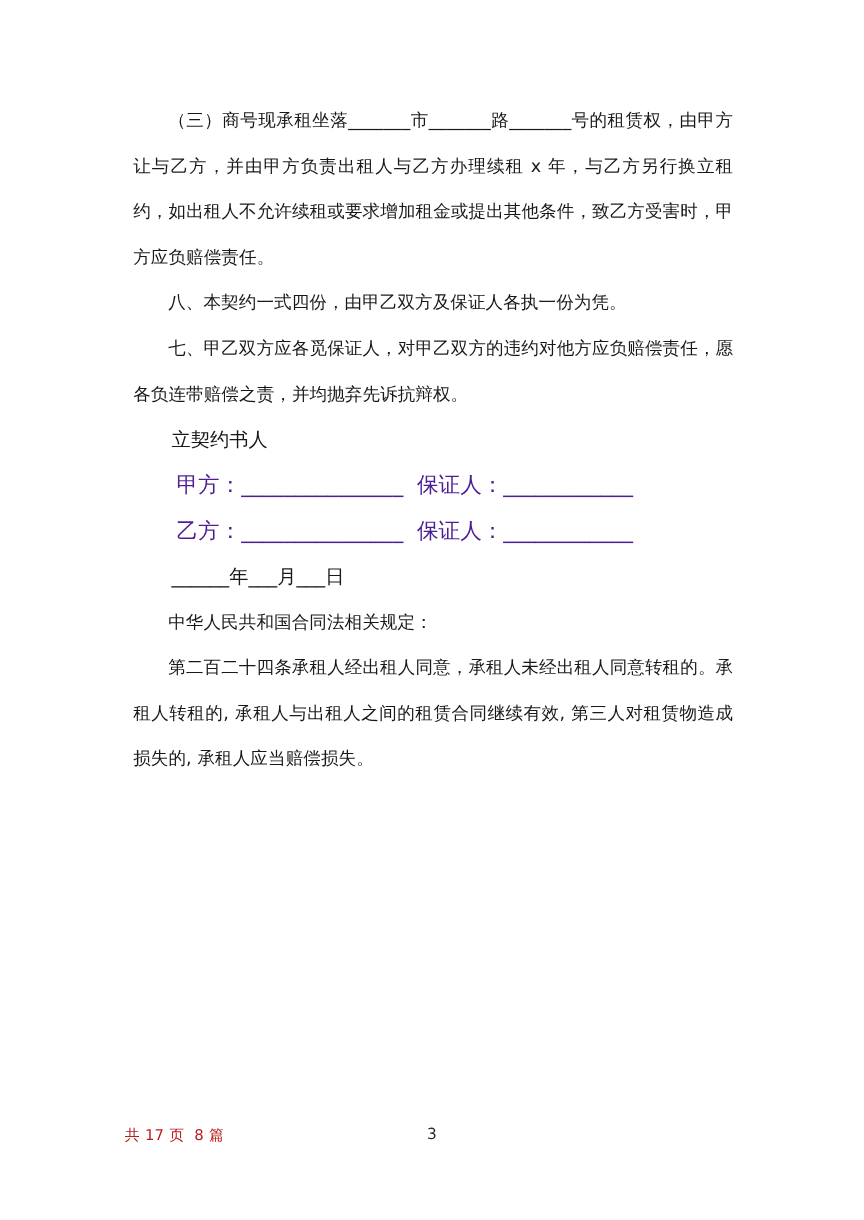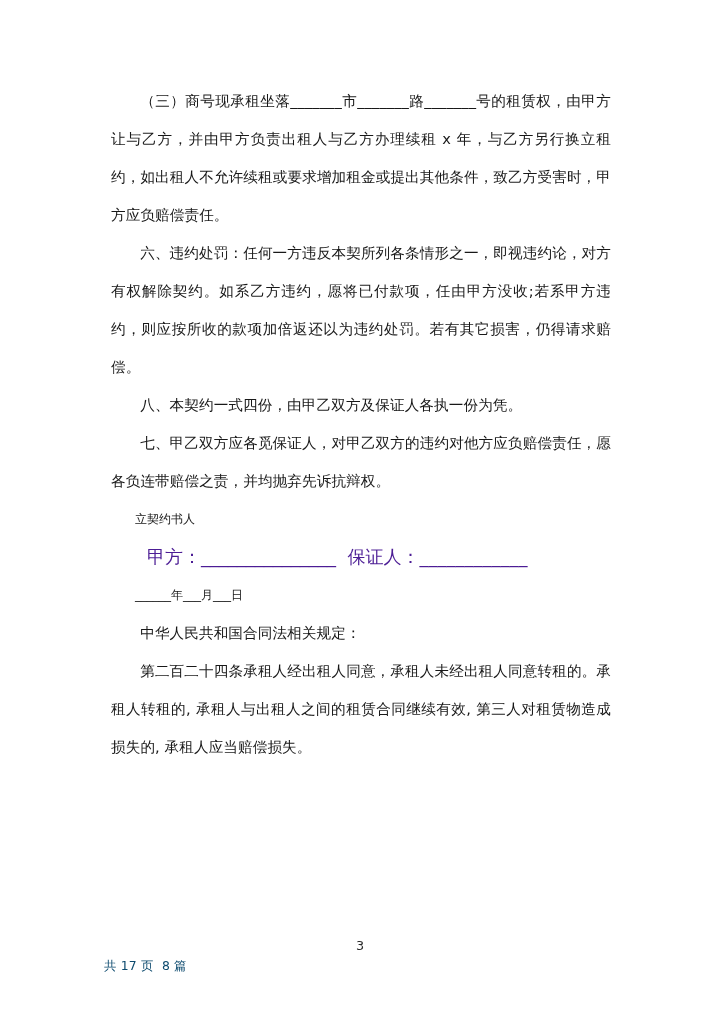--- a/index.html
+++ b/index.html
@@ -41,21 +41,21 @@
     letter-spacing: 0.1px;
     color: #181818;
     word-break: break-all;
   }
   p.para.no-justify {
     text-align: left;
   }
   .sig-line {
     margin: 0;
     padding: 0;
-    font-size: 12px;
+    font-size: 16px;
     line-height: 38px;
     text-indent: 2em;
     color: #181818;
     white-space: pre;
   }
   .sig-row {
     margin: 0;
     padding: 0;
     font-size: 18px;
     line-height: 38px;
@@ -72,24 +72,23 @@
     top: 936px;
     width: 720px;
     height: 24px;
   }
   .footer-left {
     position: absolute;
     left: 104px;
     top: 0;
     font-size: 12.4px;
     line-height: 20px;
-    color: #0c4a6e;
+    color: #b91c1c;
     letter-spacing: 0.2px;
     white-space: pre;
-    margin-top: 20px;
   }
   .footer-page {
     position: absolute;
     left: 0;
     top: 0;
     width: 720px;
     text-align: center;
     font-size: 12.8px;
     line-height: 20px;
     color: #2b2b2b;
@@ -97,30 +96,30 @@
 </style>
 </head>
 <body>
 
 <div class="page">
 
   <div class="doc-body">
 
     <p class="para">（三）商号现承租坐落_______市_______路_______号的租赁权，由甲方让与乙方，并由甲方负责出租人与乙方办理续租 x 年，与乙方另行换立租约，如出租人不允许续租或要求增加租金或提出其他条件，致乙方受害时，甲方应负赔偿责任。</p>
 
-    <p class="para">六、违约处罚：任何一方违反本契所列各条情形之一，即视违约论，对方有权解除契约。如系乙方违约，愿将已付款项，任由甲方没收;若系甲方违约，则应按所收的款项加倍返还以为违约处罚。若有其它损害，仍得请求赔偿。</p>
 
     <p class="para no-justify">八、本契约一式四份，由甲乙双方及保证人各执一份为凭。</p>
 
     <p class="para">七、甲乙双方应各觅保证人，对甲乙双方的违约对他方应负赔偿责任，愿各负连带赔偿之责，并均抛弃先诉抗辩权。</p>
 
     <p class="sig-line">立契约书人</p>
 
     <p class="sig-row"><span>甲方：</span><span class="ul">_______________</span><span>  </span><span>保证人：</span><span class="ul">____________</span></p>
 
+    <p class="sig-row"><span>乙方：</span><span class="ul">_______________</span><span>  </span><span>保证人：</span><span class="ul">____________</span></p>
 
     <p class="sig-line">______年___月___日</p>
 
     <p class="para no-justify">中华人民共和国合同法相关规定：</p>
 
     <p class="para">第二百二十四条承租人经出租人同意，承租人未经出租人同意转租的。承租人转租的, 承租人与出租人之间的租赁合同继续有效, 第三人对租赁物造成损失的, 承租人应当赔偿损失。</p>
 
 
   </div>
 

